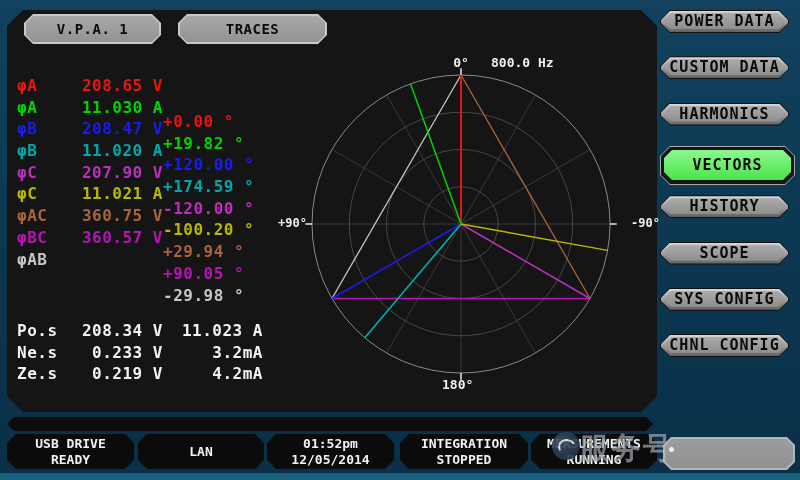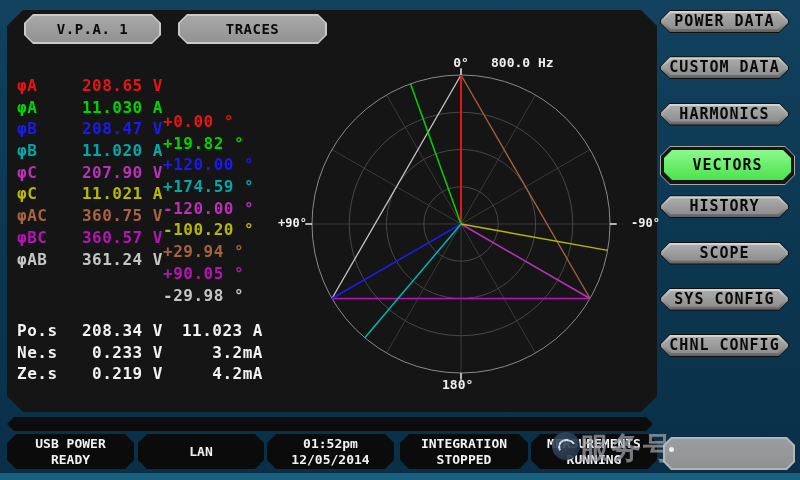--- a/index.html
+++ b/index.html
@@ -122,21 +122,20 @@
         <span class="mv">360.75 V</span>
         <span class="ma">+29.94 °</span>
       </div>
       <div class="mrow" style="color: rgb(182, 20, 182);">
         <span class="ml">φBC</span>
         <span class="mv">360.57 V</span>
         <span class="ma">+90.05 °</span>
       </div>
       <div class="mrow" style="color: rgb(198, 198, 198);">
         <span class="ml">φAB</span>
-        <span class="mv">361.24 V</span>
         <span class="ma">-29.98 °</span>
       </div>
     </div>
   <div class="stable" id="stable">
       <div class="srow">
         <span class="ml">Po.s</span>
         <span class="mv">208.34 V</span>
         <span class="ma">11.023 A</span>
       </div>
       <div class="srow">
@@ -221,21 +220,21 @@
       <div class="sbtn cham" style="top: 287.8px;">
         <div class="rim cham">
           <div class="face cham">SYS CONFIG</div>
         </div>
       </div>
     </div>
 
   <div class="msgbar cham"></div>
   <div id="statusbar">
       <div class="sbox cham" style="left: 7px; width: 127px;">
-        <span>USB POWER</span>
+        <span>USB DRIVE</span>
         <span>READY</span>
       </div>
       <div class="sbox cham" style="left: 138px; width: 126px;">
         <span>LAN</span>
       </div>
       <div class="sbox cham" style="left: 267px; width: 127px;">
         <span>01:52pm</span>
         <span>12/05/2014</span>
       </div>
       <div class="sbox cham" style="left: 400px; width: 128px;">

